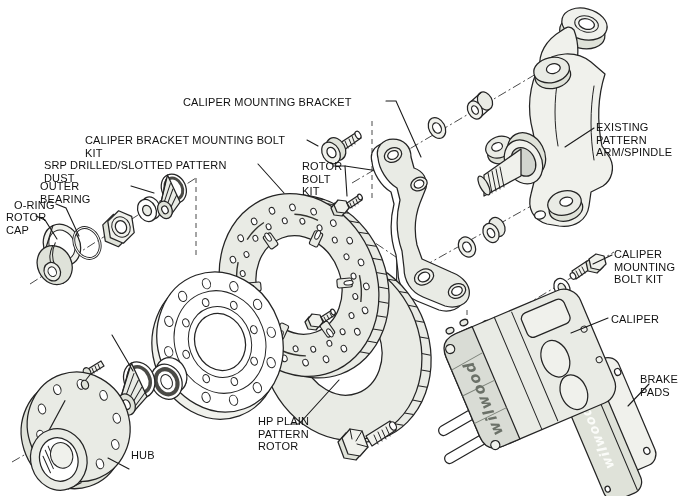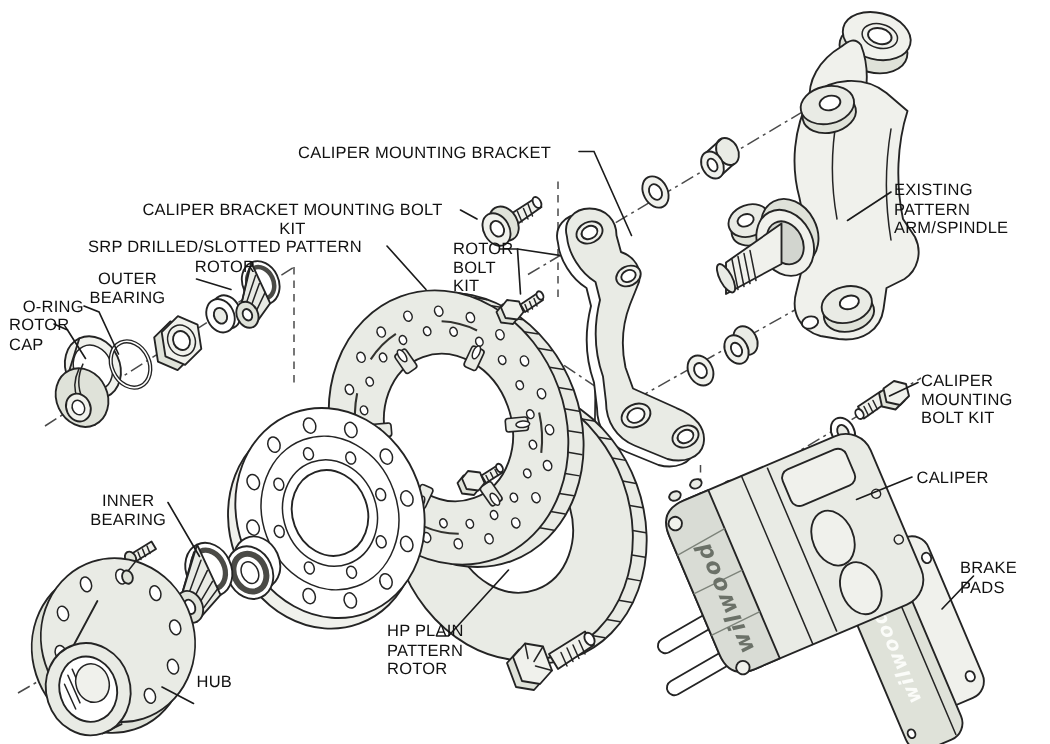--- a/index.html
+++ b/index.html
@@ -1,21 +1,21 @@
 <!DOCTYPE html>
 <html><head>
 <meta charset="utf-8">
 <style>
   html,body{margin:0;padding:0;background:#fff}
   #stage{position:relative;width:700px;height:496px;background:#fff;overflow:hidden;
          font-family:"Liberation Sans",sans-serif}
   #stage svg{position:absolute;left:0;top:0}
   .lbl{position:absolute;font-size:11px;line-height:12.5px;letter-spacing:.15px;
        color:#111;white-space:pre-line;font-family:"Liberation Sans",sans-serif}
-  .r{text-align:center}
+  .r{text-align:left}
   #lbl-cmb  {left:183px;top:96px;width:200px}
   #lbl-cbmbk{left:85px;top:134px;width:220px}
   #lbl-srp  {left:44px;top:159px;width:212px}
   #lbl-rbk  {left:302px;top:160px}
   #lbl-ob   {left:40px;top:180px;width:90px}
   #lbl-or   {left:14px;top:199px;width:43px}
   #lbl-dc   {left:6px;top:211px}
   #lbl-ess  {left:596px;top:121px}
   #lbl-cmbk {left:614px;top:248px}
   #lbl-cal  {left:611px;top:313px}
@@ -449,34 +449,33 @@
     <path class="ld" d="M608,318 L571,333"></path>
     <path class="ld" d="M649,384 L628,406"></path>
     <path class="ld" d="M112,335 L133,371"></path>
     <path class="ld" d="M291,424 L299,424 L339,380"></path>
     <path class="ld" d="M129,469 L108,458"></path>
   </g>
 </svg>
 
   <div class="lbl r" id="lbl-cmb">CALIPER MOUNTING BRACKET</div>
   <div class="lbl r" id="lbl-cbmbk">CALIPER BRACKET MOUNTING BOLT KIT</div>
-  <div class="lbl r" id="lbl-srp">SRP DRILLED/SLOTTED PATTERN ROTOR</div>
+  <div class="lbl r" id="lbl-srp">SRP DRILLED/SLOTTED PATTERN DUST</div>
   <div class="lbl" id="lbl-rbk">ROTOR
 BOLT
 KIT</div>
   <div class="lbl r" id="lbl-ob">OUTER BEARING</div>
   <div class="lbl r" id="lbl-or">O-RING</div>
   <div class="lbl" id="lbl-dc">ROTOR
 CAP</div>
   <div class="lbl" id="lbl-ess">EXISTING PATTERN
 ARM/SPINDLE</div>
   <div class="lbl" id="lbl-cmbk">CALIPER
 MOUNTING
 BOLT KIT</div>
   <div class="lbl" id="lbl-cal">CALIPER</div>
   <div class="lbl" id="lbl-bp">BRAKE
 PADS</div>
-  <div class="lbl r" id="lbl-ib">INNER BEARING</div>
   <div class="lbl" id="lbl-hp">HP PLAIN
 PATTERN
 ROTOR</div>
   <div class="lbl" id="lbl-hub">HUB</div>
 </div>
 
 </body></html>

